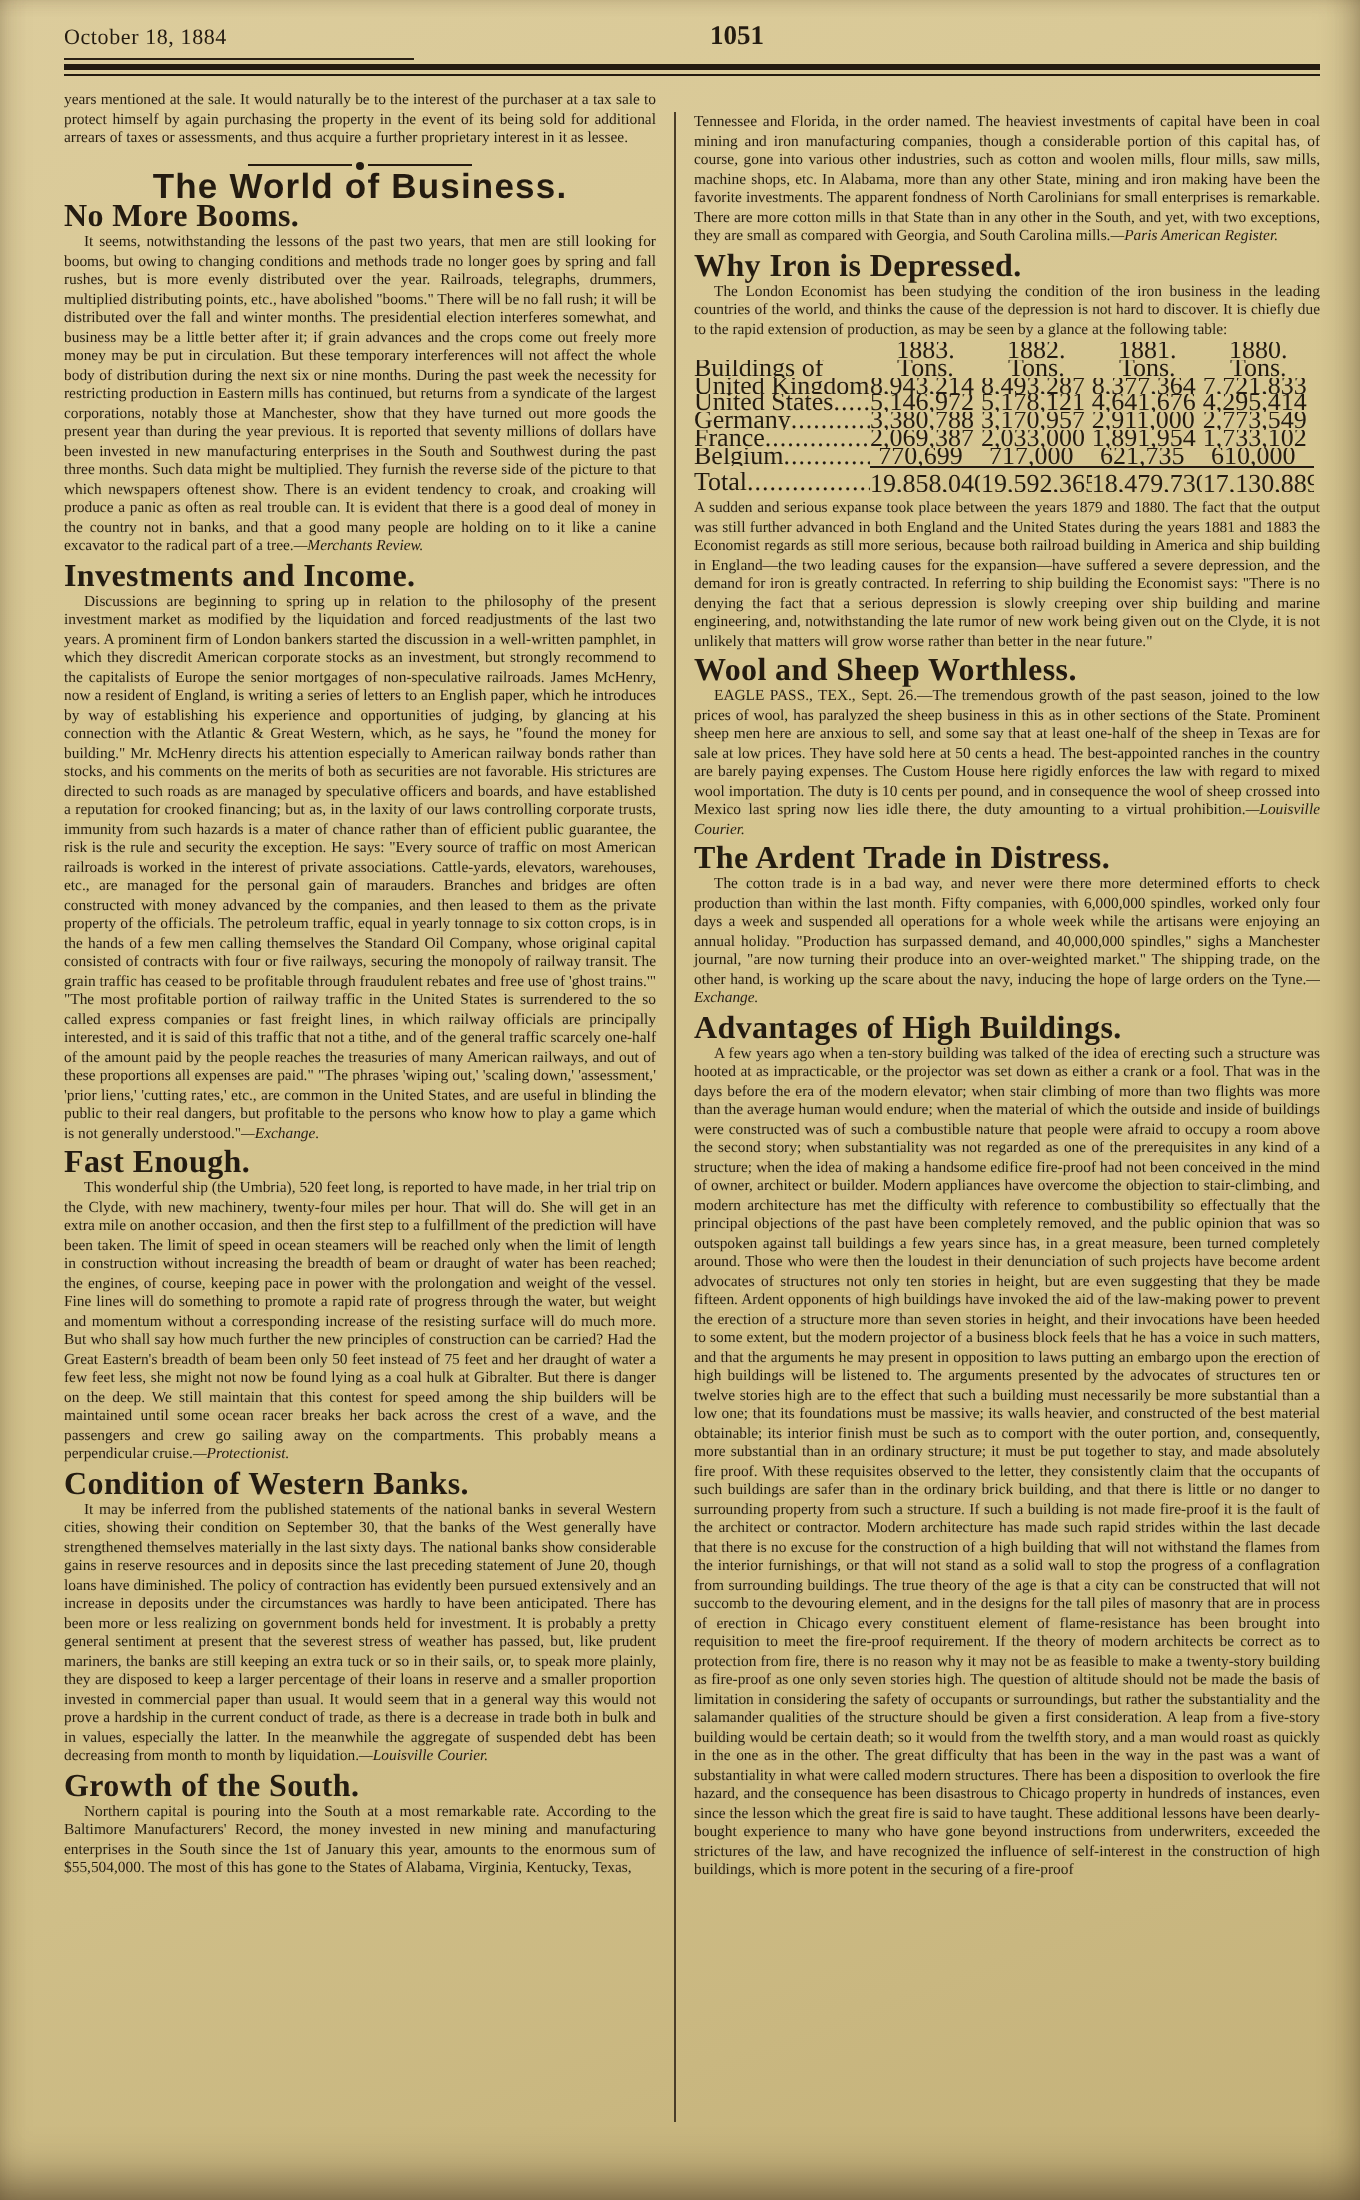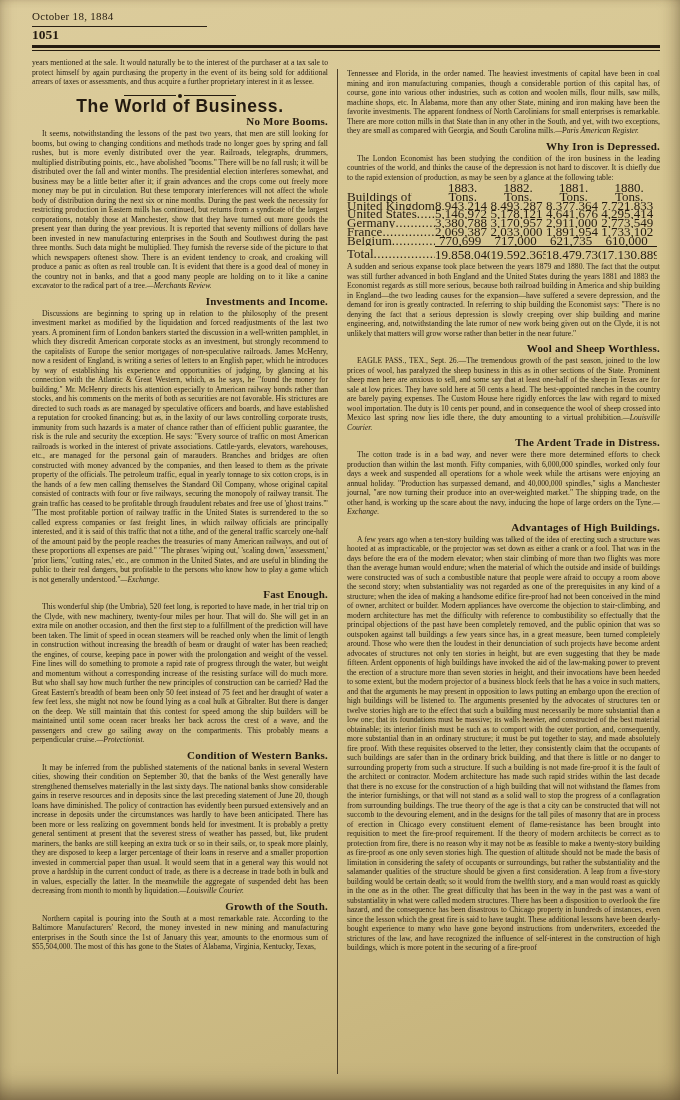--- a/index.html
+++ b/index.html
@@ -8,41 +8,41 @@
     padding:10px 20px 0 32px;
     background:linear-gradient(160deg,#dccc9c 0%,#d5c590 38%,#cfbe88 72%,#c3b078 100%);
     box-shadow:inset 0 -20px 24px -12px rgba(70,52,30,.65),
                inset -14px 0 18px -12px rgba(70,52,30,.38),
                inset 10px 0 14px -12px rgba(70,52,30,.30),
                inset 0 6px 10px -8px rgba(70,52,30,.25);
     color:#241b10;
     font-family:"Liberation Serif","DejaVu Serif",serif;
   }
   
-  .masthead { display:flex; align-items:baseline;flex-direction:column; }
+  .masthead { display:flex; align-items:baseline; }
   .m-date  { width:175px; font-size:11px; letter-spacing:.3px; border-bottom:1px solid #2a2115; padding-bottom:4px; }
   .m-title { flex:1; text-align:center; font-size:26px; font-weight:bold; letter-spacing:.5px; }
-  .m-page  { width:175px; text-align:left; font-size:13.5px; font-weight:bold; padding-right:14px; }
+  .m-page  { width:175px; text-align:right; font-size:13.5px; font-weight:bold; padding-right:14px; }
   .rule-a { height:3px; background:#241b10; margin-top:2px; }
   .rule-b { height:1px; background:#241b10; margin-top:2px; }
   
   .cols { display:flex; margin-top:7px; height:1016px; }
   .col  { font-size:7.7px; line-height:9.5px; text-align:justify; overflow:hidden; box-sizing:border-box; }
   .col-l { width:305px; padding-right:9px; }
   .col-r { flex:1; padding-left:9px; border-left:1px solid #4a3d28;margin-top:11px; }
   p.body { margin:0 0 2px; text-indent:10px; }
   p.cont { text-indent:0; }
   .src { font-style:italic; }
   
   .orn { display:flex; align-items:center; justify-content:center; margin:7px 0 1px; }
   .orn .line { width:52px; height:1px; background:#241b10; }
   .orn .dot  { width:4px; height:4px; border-radius:50%; background:#241b10; margin:0 2px; }
   .wob { text-align:center; font-family:"Liberation Sans","DejaVu Sans",sans-serif;
          font-size:17.5px; font-weight:600; letter-spacing:.6px; margin:4px 0 5px; }
-  h3.sec { font-size:11px; font-weight:bold; margin:6px 0 2.5px; letter-spacing:.2px; text-align:right; }
+  h3.sec { font-size:16px; font-weight:bold; margin:6px 0 2.5px; letter-spacing:.2px; text-align:left; }
   
   table.iron { width:99%; border-collapse:collapse; table-layout:fixed; margin:2px 0 3px;
                font-size:13px; line-height:8.8px; }
   table.iron td { padding:0; overflow:hidden; white-space:nowrap; }
   table.iron .lab { width:88px; }
   table.iron .yr  { text-align:center; }
   table.iron .num { text-align:center; padding-right:5px; }
   table.iron .dots::after { content:"....................................."; letter-spacing:.5px; }
   table.iron .tot td { padding-top:4px; }
   table.iron .tot td.num { border-top:1px solid #241b10; }

